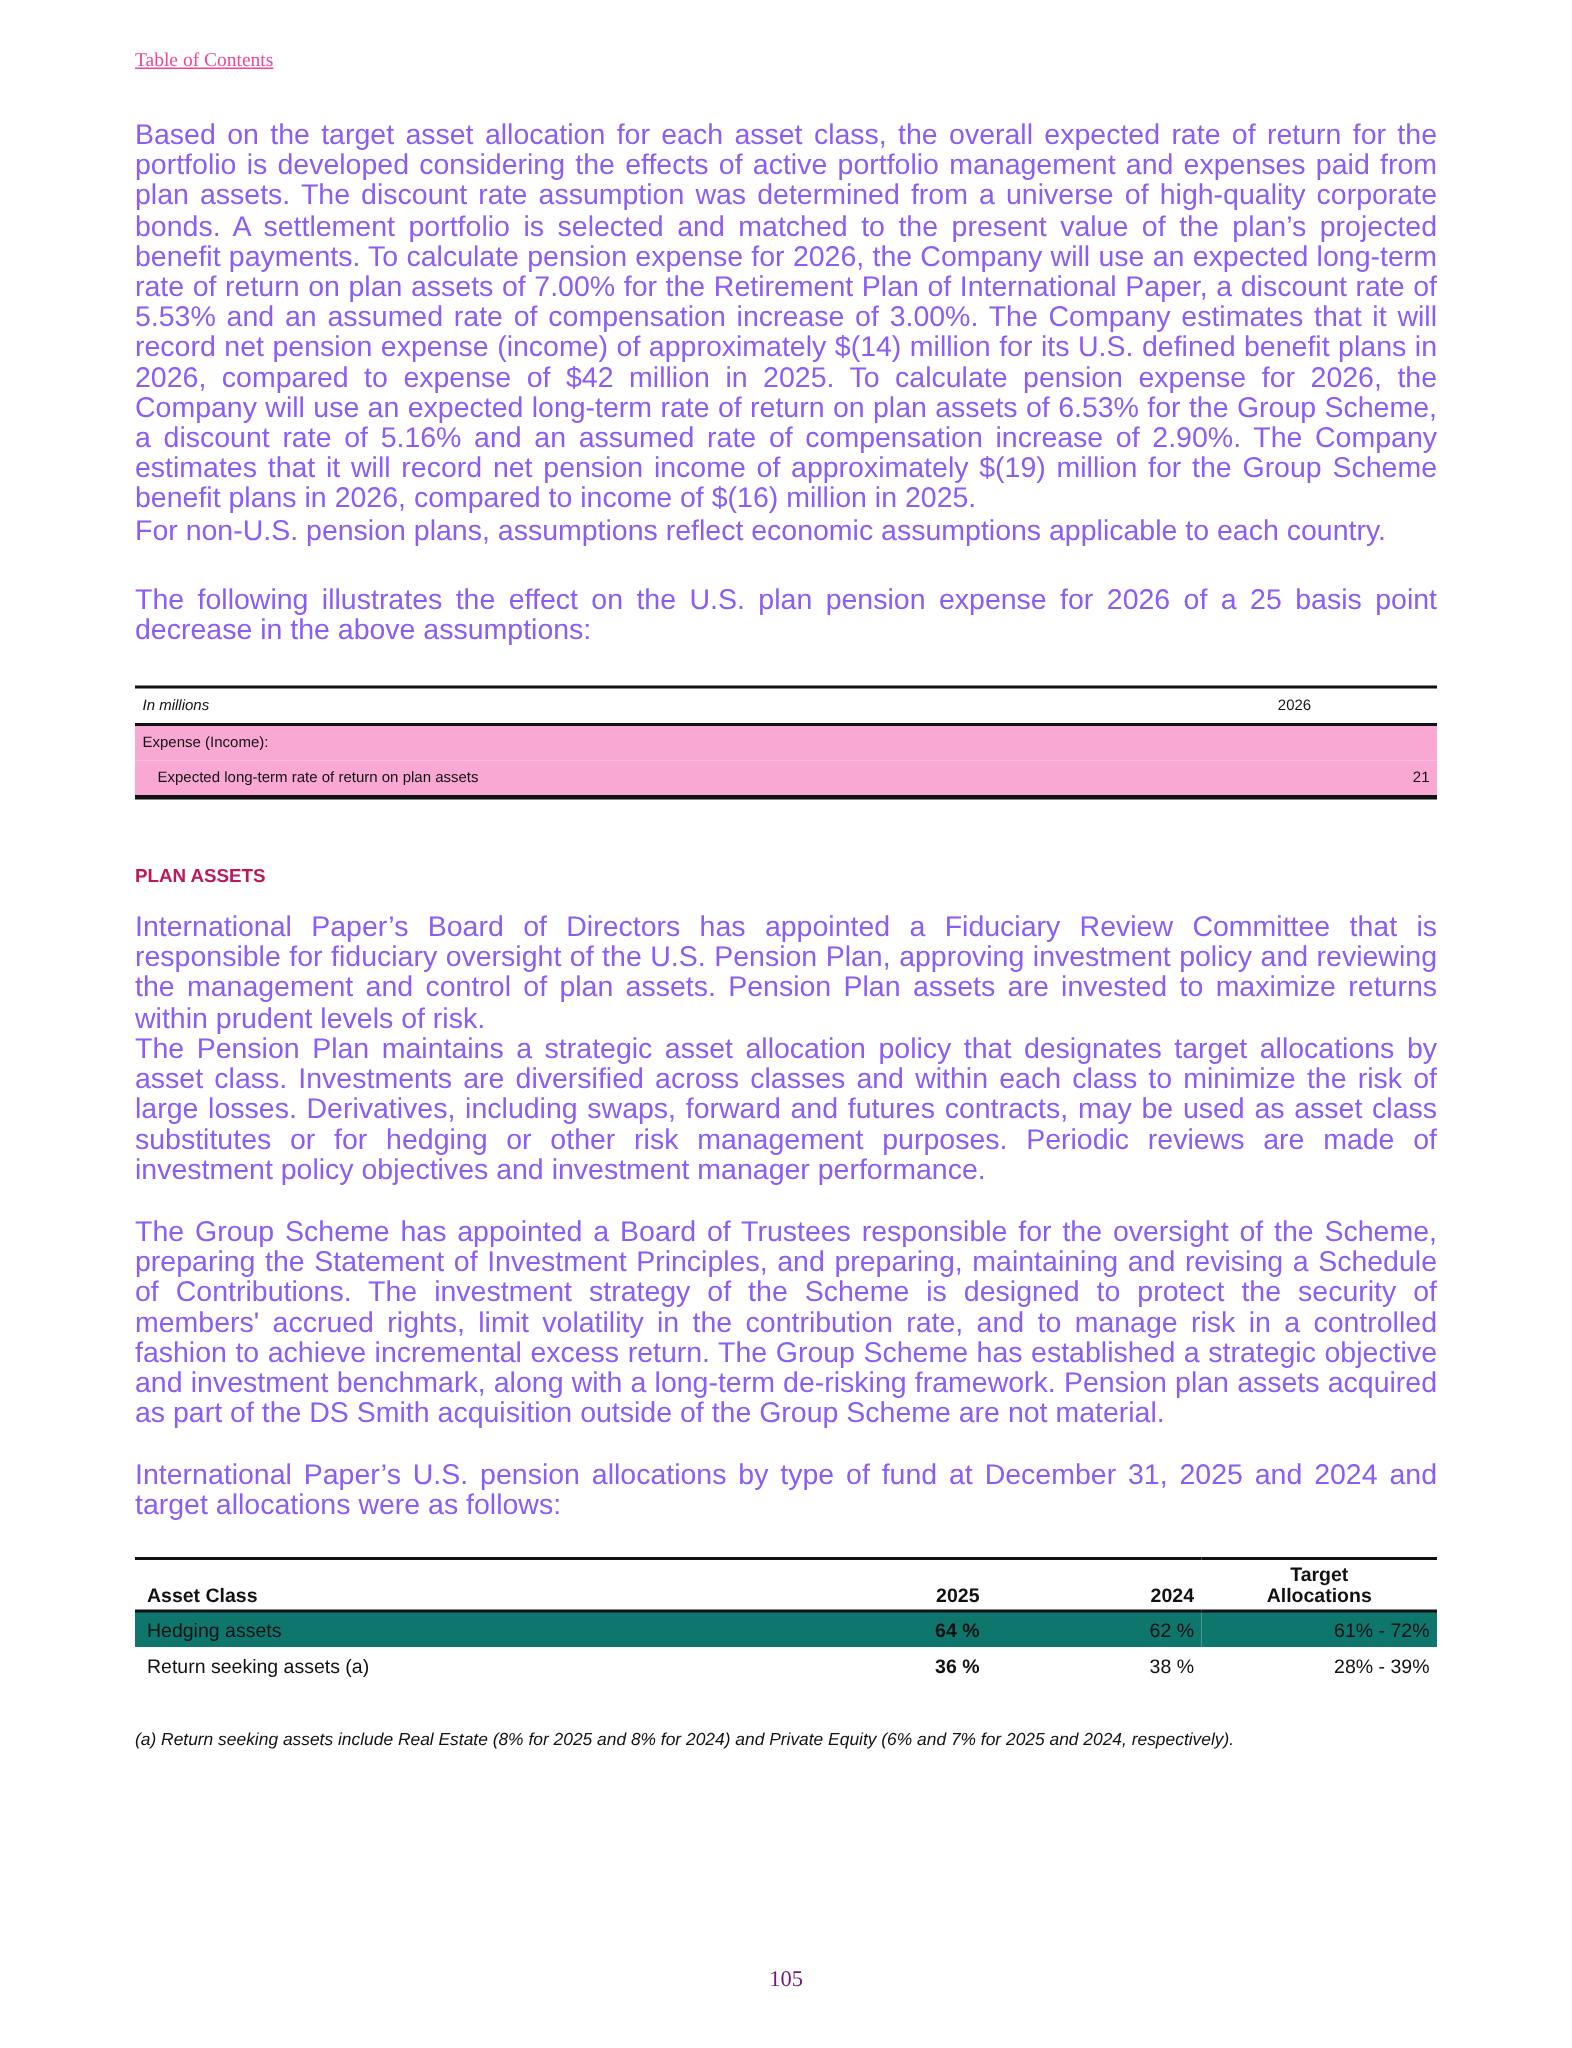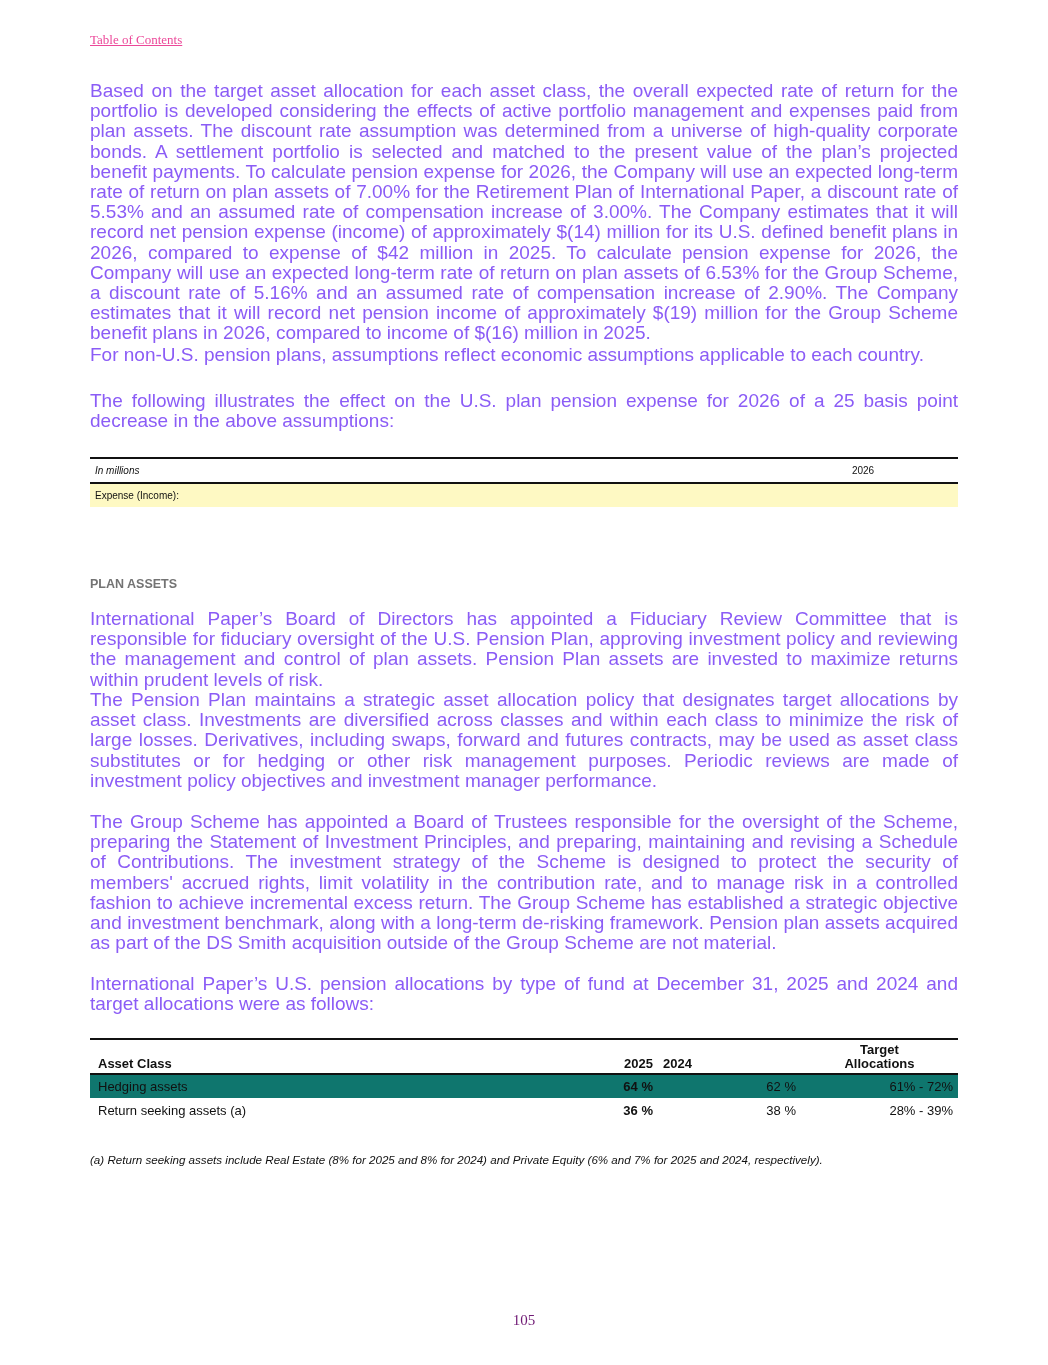--- a/index.html
+++ b/index.html
@@ -42,36 +42,36 @@
     #para5 { position: absolute; top: 690px; left: 0; width: 868px; }
     #para6 { position: absolute; top: 812px; left: 0; width: 868px; }
     #para7 { position: absolute; top: 974px; left: 0; width: 868px; }
 
     .section-heading {
       position: absolute;
       top: 577px;
       left: 0;
       font-size: 12.5px;
       font-weight: bold;
-      color: #737373;
+      color: #be185d;
     }
 
     
     .sens-table {
       position: absolute;
       top: 457px;
       left: 0;
       width: 868px;
       border-collapse: collapse;
       font-size: 10px;
     }
     .sens-table td { height: 24px; padding: 0 5px; vertical-align: middle; }
     .sens-table tr.hdr td { border-top: 2px solid #111; border-bottom: 2px solid #111; height: 25px; }
     .sens-table tr.hdr td.label { font-style: italic; }
-    .sens-table tr.stripe td { background: #fef9c3; }
+    .sens-table tr.stripe td { background: #f9a8d4; }
     .sens-table tr.last td { border-bottom: 3px solid #111; }
     .sens-table td.indent { padding-left: 15px; }
     .sens-table td.cur { width: 40px; text-align: left; padding-left: 0; }
     .sens-table td.val { width: 150px; text-align: right; }
     .sens-table td.yearcol { text-align: center; width: 190px; }
 
     
     .alloc-table {
       position: absolute;
       top: 1038px;
@@ -90,21 +90,21 @@
       padding-bottom: 2px;
       line-height: 14px;
     }
     .alloc-table tr.stripe td { background: #0f766e; }
     .alloc-table tr.total td { font-weight: bold; border-top: 1px solid #111; border-bottom: 3px solid #111; }
     .alloc-table td.c-name { width: 420px; padding-left: 8px; }
     .alloc-table tr.hdr td.c-name { padding-left: 8px; }
     .alloc-table td.c-2025 { width: 148px; text-align: right; font-weight: bold; }
     .alloc-table tr.hdr td.c-2025 { }
     .alloc-table td.c-2024 { width: 143px; text-align: right; }
-    .alloc-table tr.hdr td.c-2024 { text-align: left; }
+    .alloc-table tr.hdr td.c-2024 { text-align: right; }
     .alloc-table td.c-target { text-align: right; }
     .alloc-table tr.hdr td.c-target { text-align: center; }
     .alloc-table td.c-name.regular { font-weight: normal; }
 
     .footnote {
       position: absolute;
       top: 1153px;
       left: 0;
       font-size: 11.6px;
       font-style: italic;
@@ -137,20 +137,25 @@
     <tbody>
         <tr class="hdr">
       <td class="label">In millions</td>
       <td class="yearcol" colspan="2">2026</td>
     </tr>
     <tr class="stripe">
       <td>Expense (Income):</td>
       <td class="cur"></td>
       <td class="val"></td>
     </tr>
+    <tr class="stripe last">
+      <td class="indent">Expected long-term rate of return on plan assets</td>
+      <td class="cur"></td>
+      <td class="val">21</td>
+    </tr>
   </tbody>
     </table>
 
   <div class="section-heading">PLAN ASSETS</div>
 
   <p class="body-text" id="para4">International Paper’s Board of Directors has appointed a Fiduciary Review Committee that is responsible for fiduciary oversight of the U.S. Pension Plan, approving investment policy and reviewing the management and control of plan assets. Pension Plan assets are invested to maximize returns within prudent levels of risk.</p>
   <p class="body-text" id="para5">The Pension Plan maintains a strategic asset allocation policy that designates target allocations by asset class. Investments are diversified across classes and within each class to minimize the risk of large losses. Derivatives, including swaps, forward and futures contracts, may be used as asset class substitutes or for hedging or other risk management purposes. Periodic reviews are made of investment policy objectives and investment manager performance.</p>
   <p class="body-text" id="para6">The Group Scheme has appointed a Board of Trustees responsible for the oversight of the Scheme, preparing the Statement of Investment Principles, and preparing, maintaining and revising a Schedule of Contributions. The investment strategy of the Scheme is designed to protect the security of members' accrued rights, limit volatility in the contribution rate, and to manage risk in a controlled fashion to achieve incremental excess return. The Group Scheme has established a strategic objective and investment benchmark, along with a long-term de-risking framework. Pension plan assets acquired as part of the DS Smith acquisition outside of the Group Scheme are not material.</p>
   <p class="body-text" id="para7">International Paper’s U.S. pension allocations by type of fund at December 31, 2025 and 2024 and target allocations were as follows:</p>
 

